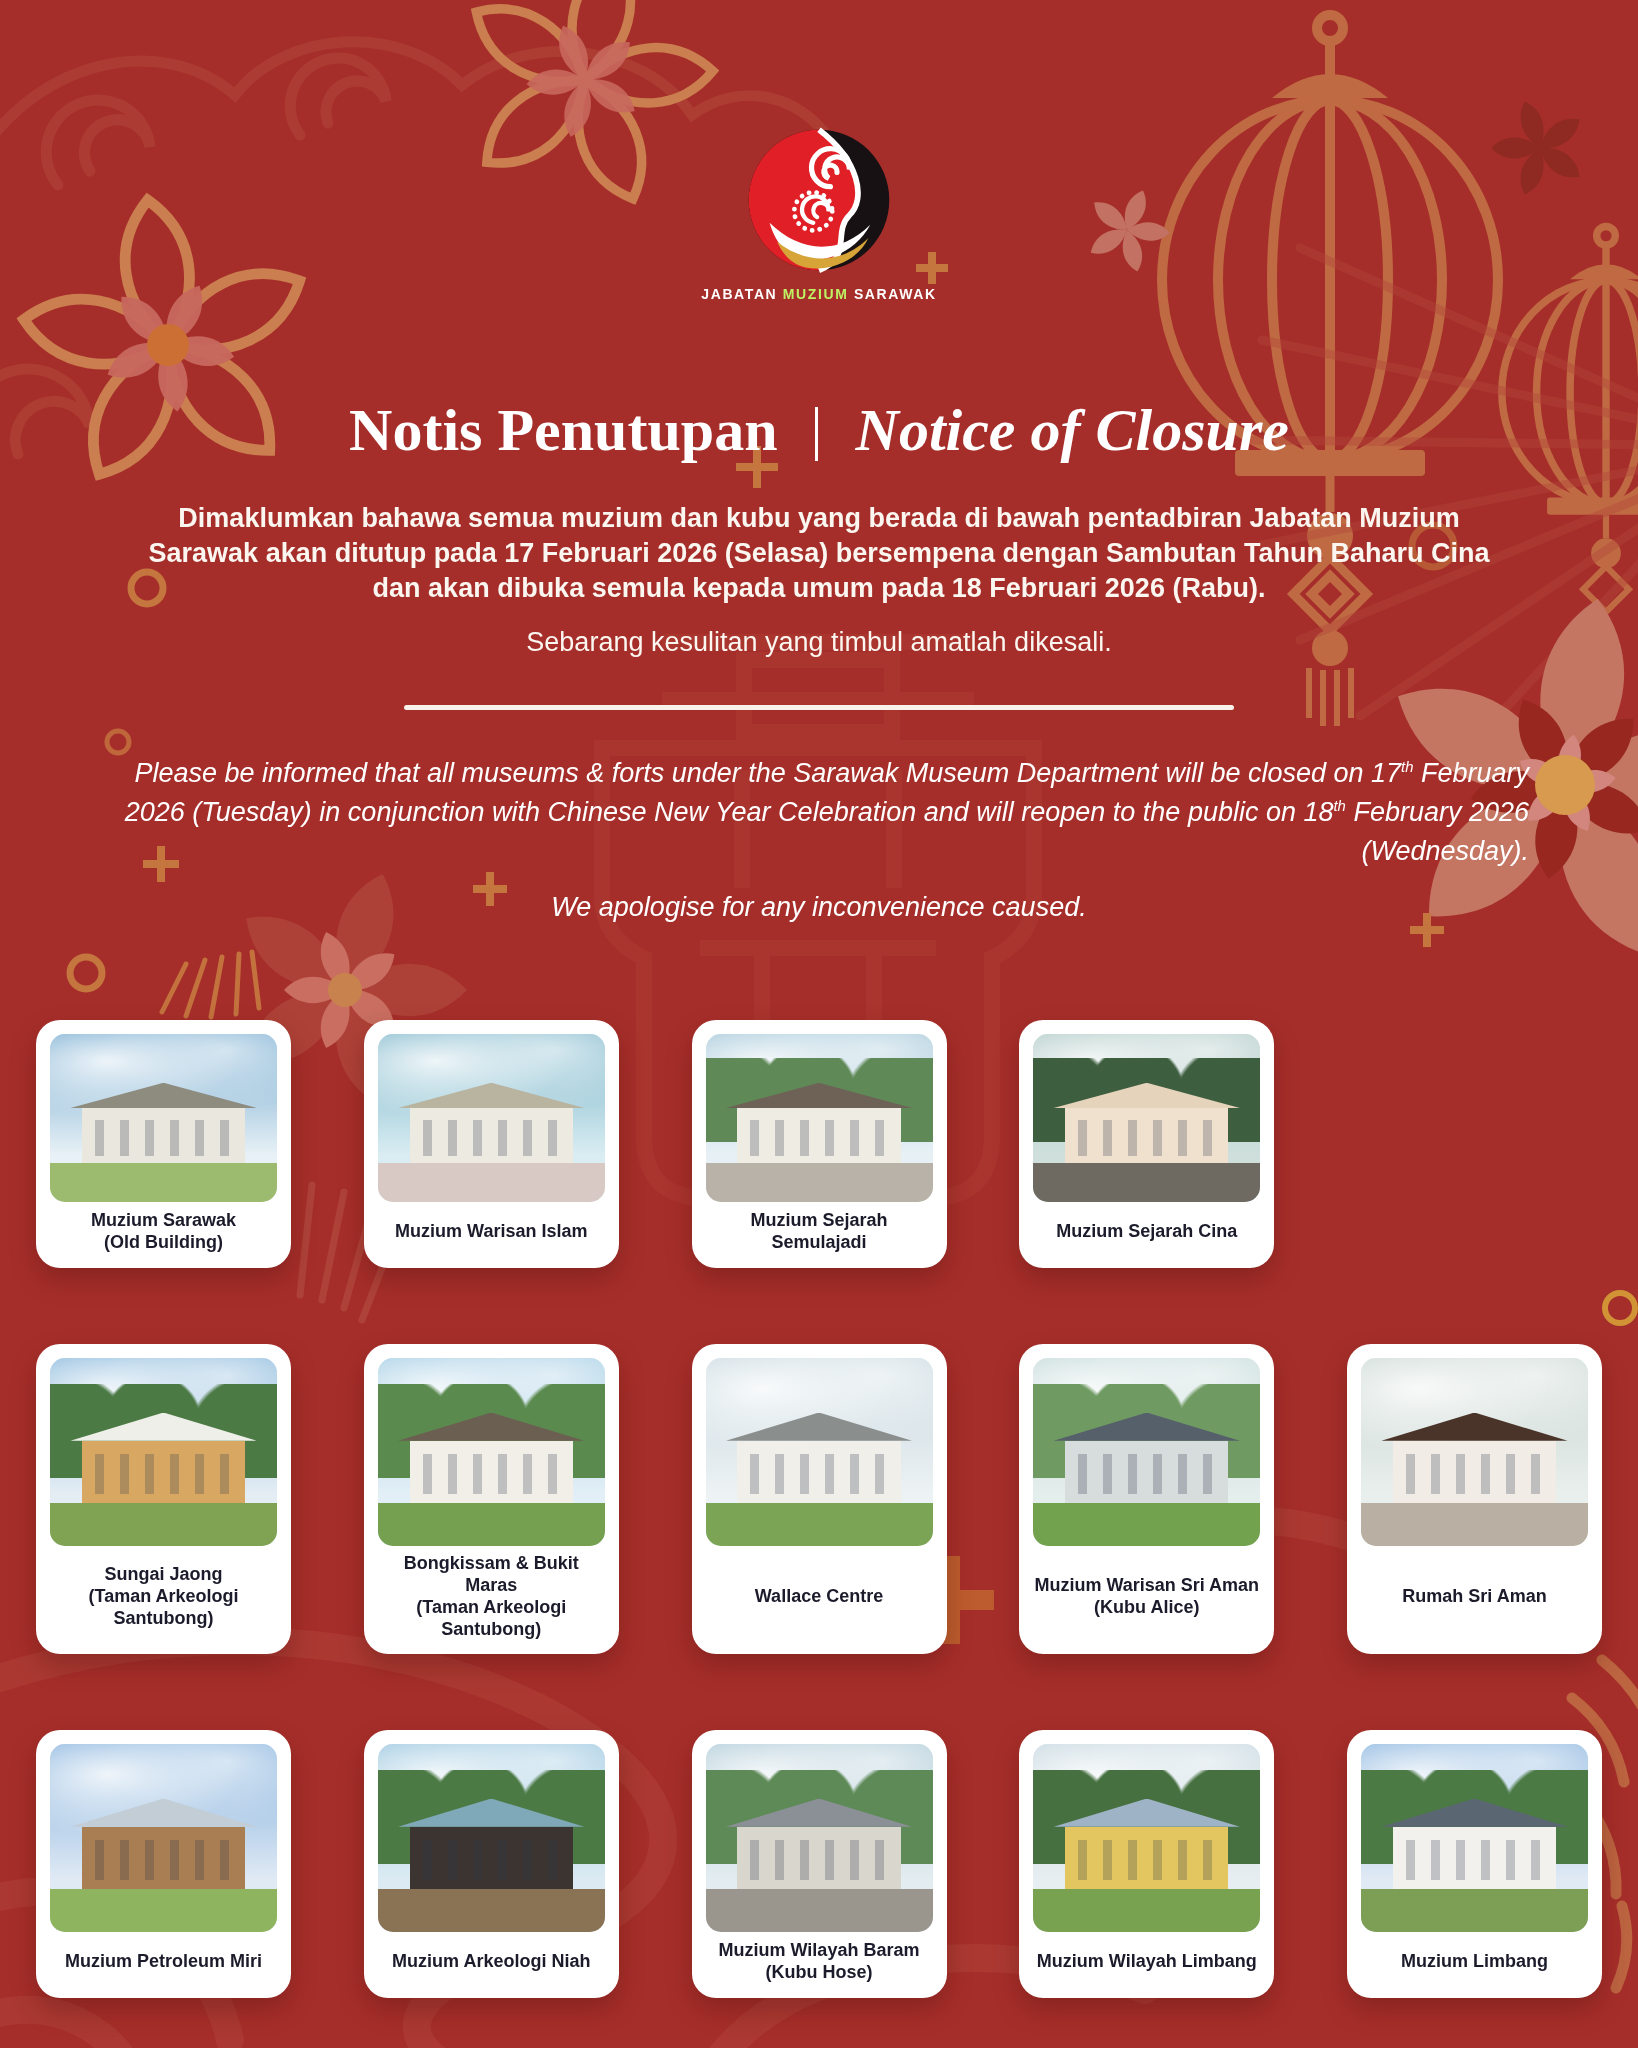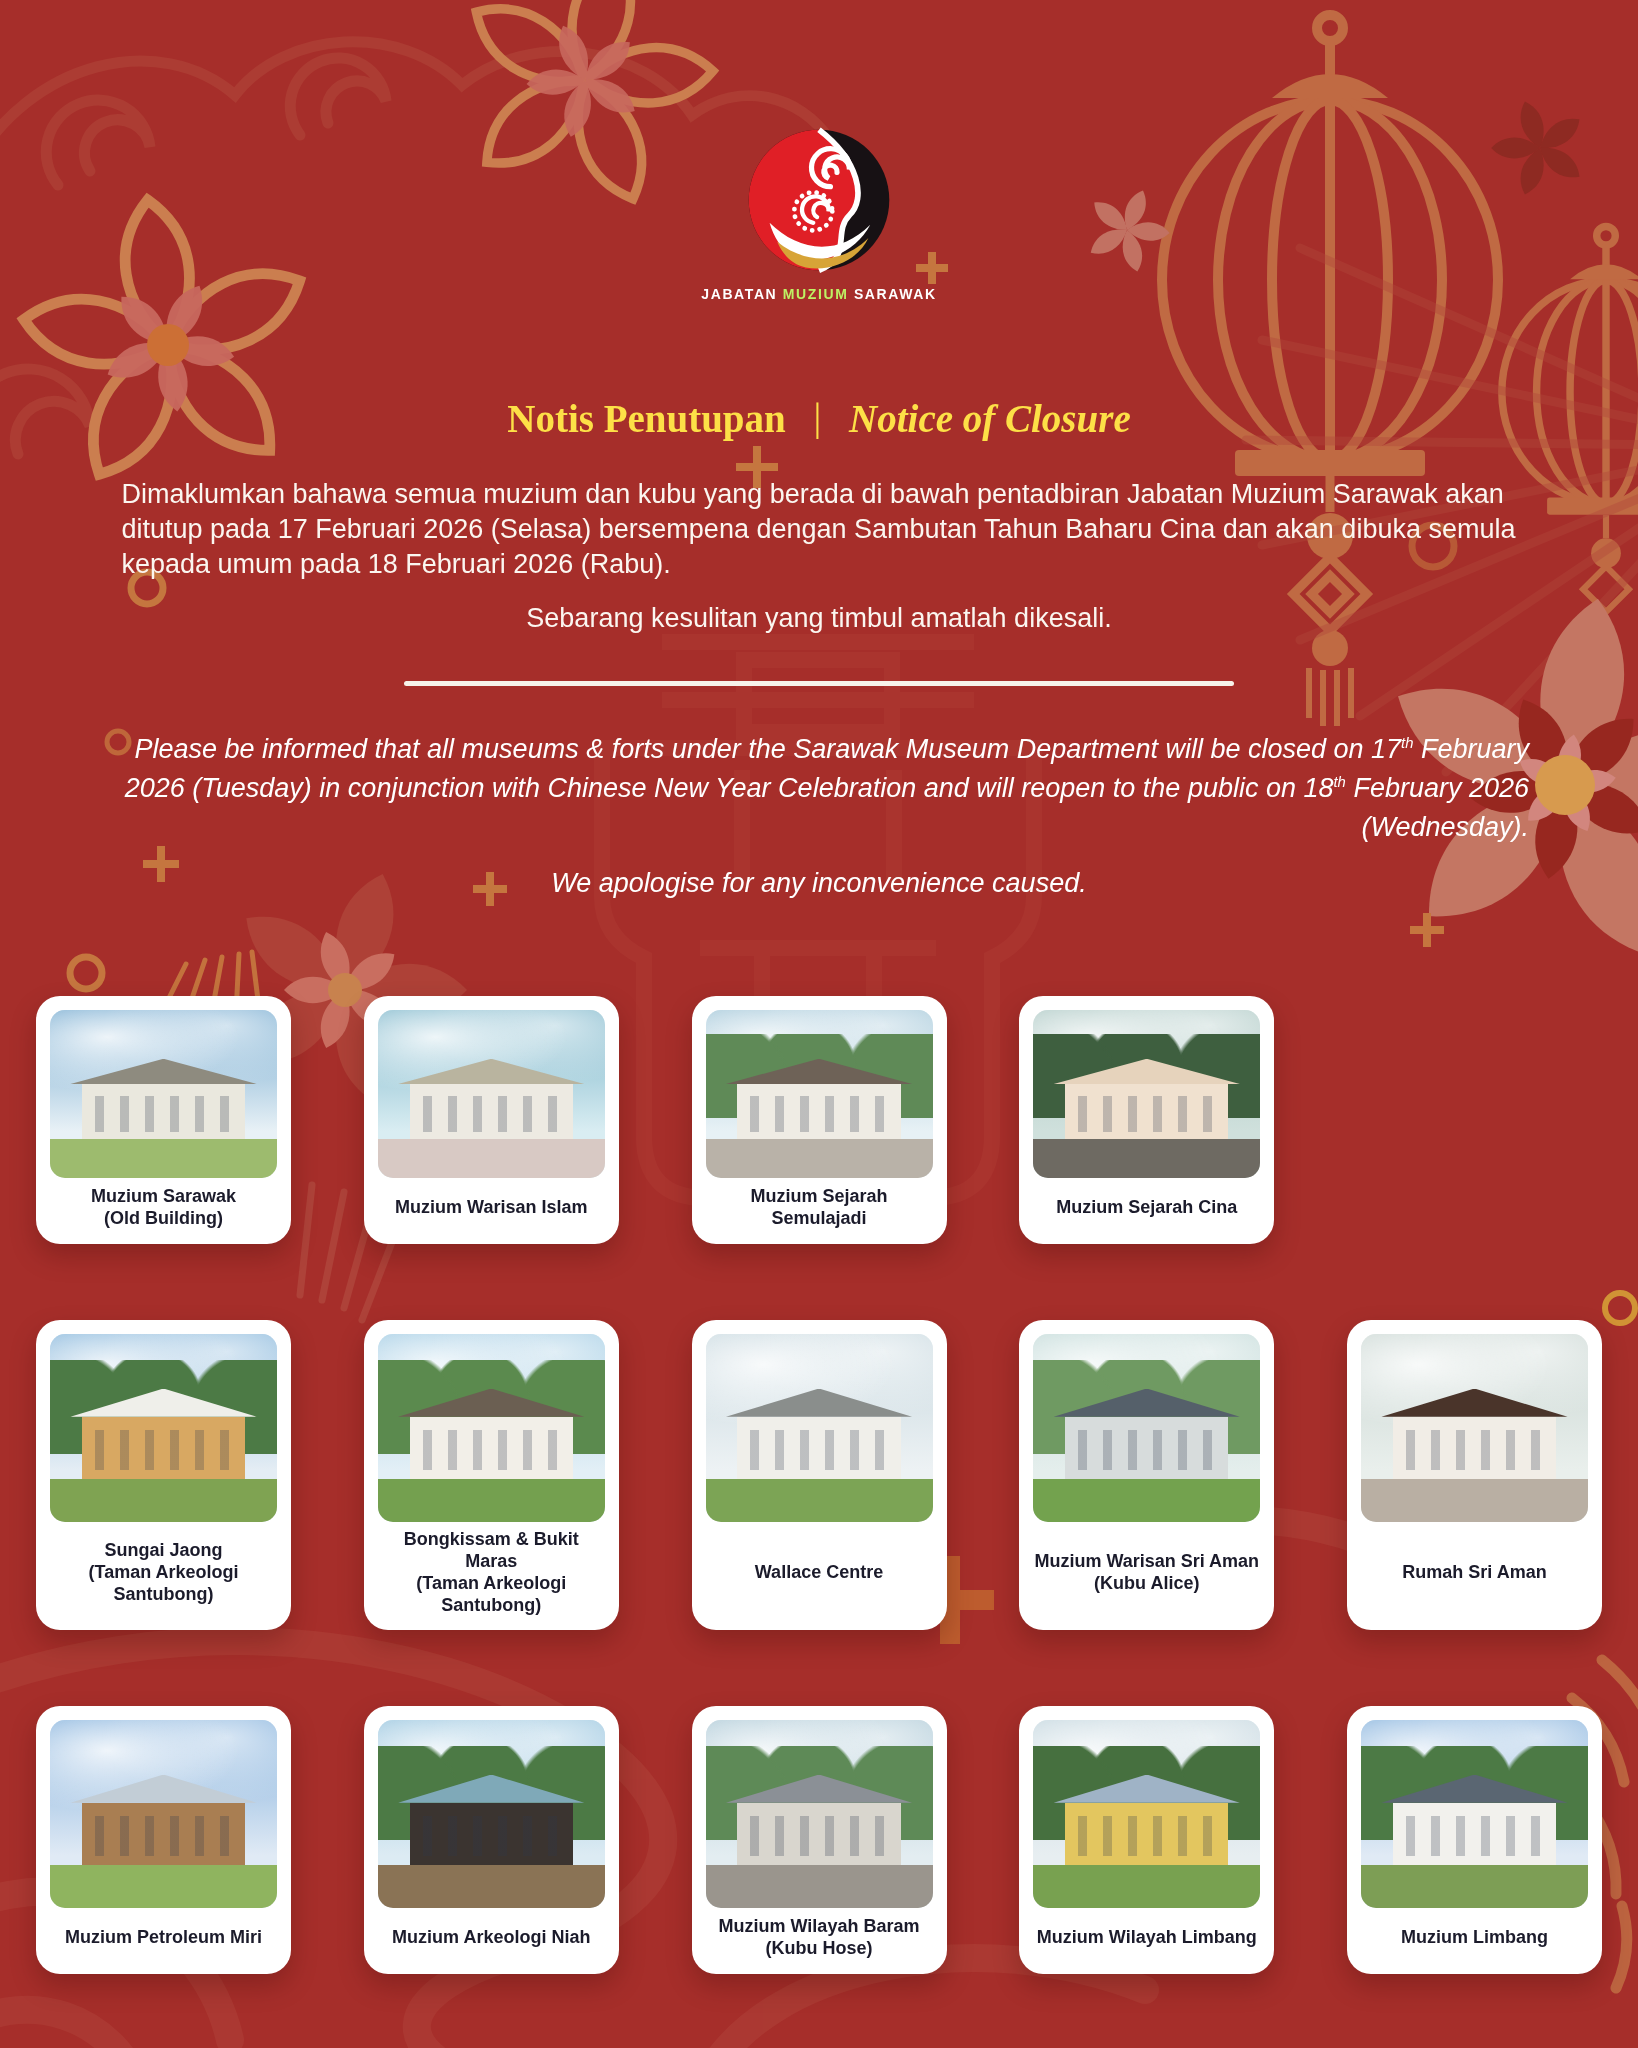--- a/index.html
+++ b/index.html
@@ -15,29 +15,29 @@
   
   .logo-wrap{display:flex;justify-content:center;padding-top:124px;}
   .logo-wrap svg{width:152px;height:152px;display:block;}
   .brand{
     margin-top:10px;text-align:center;color:#FFFFFF;font-weight:bold;
     font-size:14px;letter-spacing:1.6px;
   }
   .brand-red{color:#bef264;}
 
   .title{
-    margin:94px 0 0 0;text-align:center;color:#fde047;
-    font-family:"Liberation Serif", serif;font-size:39px;font-weight:bold;
+    margin:94px 0 0 0;text-align:center;color:#ffffff;
+    font-family:"Liberation Serif", serif;font-size:60px;font-weight:bold;
   }
   .t-sep{font-weight:400;margin:0 18px;position:relative;top:-2px;}
   .t-en{font-style:italic;}
 
   .malay-body{
-    margin:36px auto 0 auto;max-width:1395px;text-align:left;color:#FBF6F0;
-    font-size:27px;line-height:35px;font-weight:400;
+    margin:36px auto 0 auto;max-width:1395px;text-align:center;color:#FBF6F0;
+    font-size:27px;line-height:35px;font-weight:700;
   }
   .malay-apology{
     margin:20px auto 16px auto;max-width:1395px;text-align:center;color:#FBF6F0;
     font-size:27px;line-height:33px;font-weight:500;
   }
   .divider{
     margin:46px auto 0 auto;width:830px;height:5px;border-radius:3px;
     background:#F8F2EA;
   }
   .english-body{

